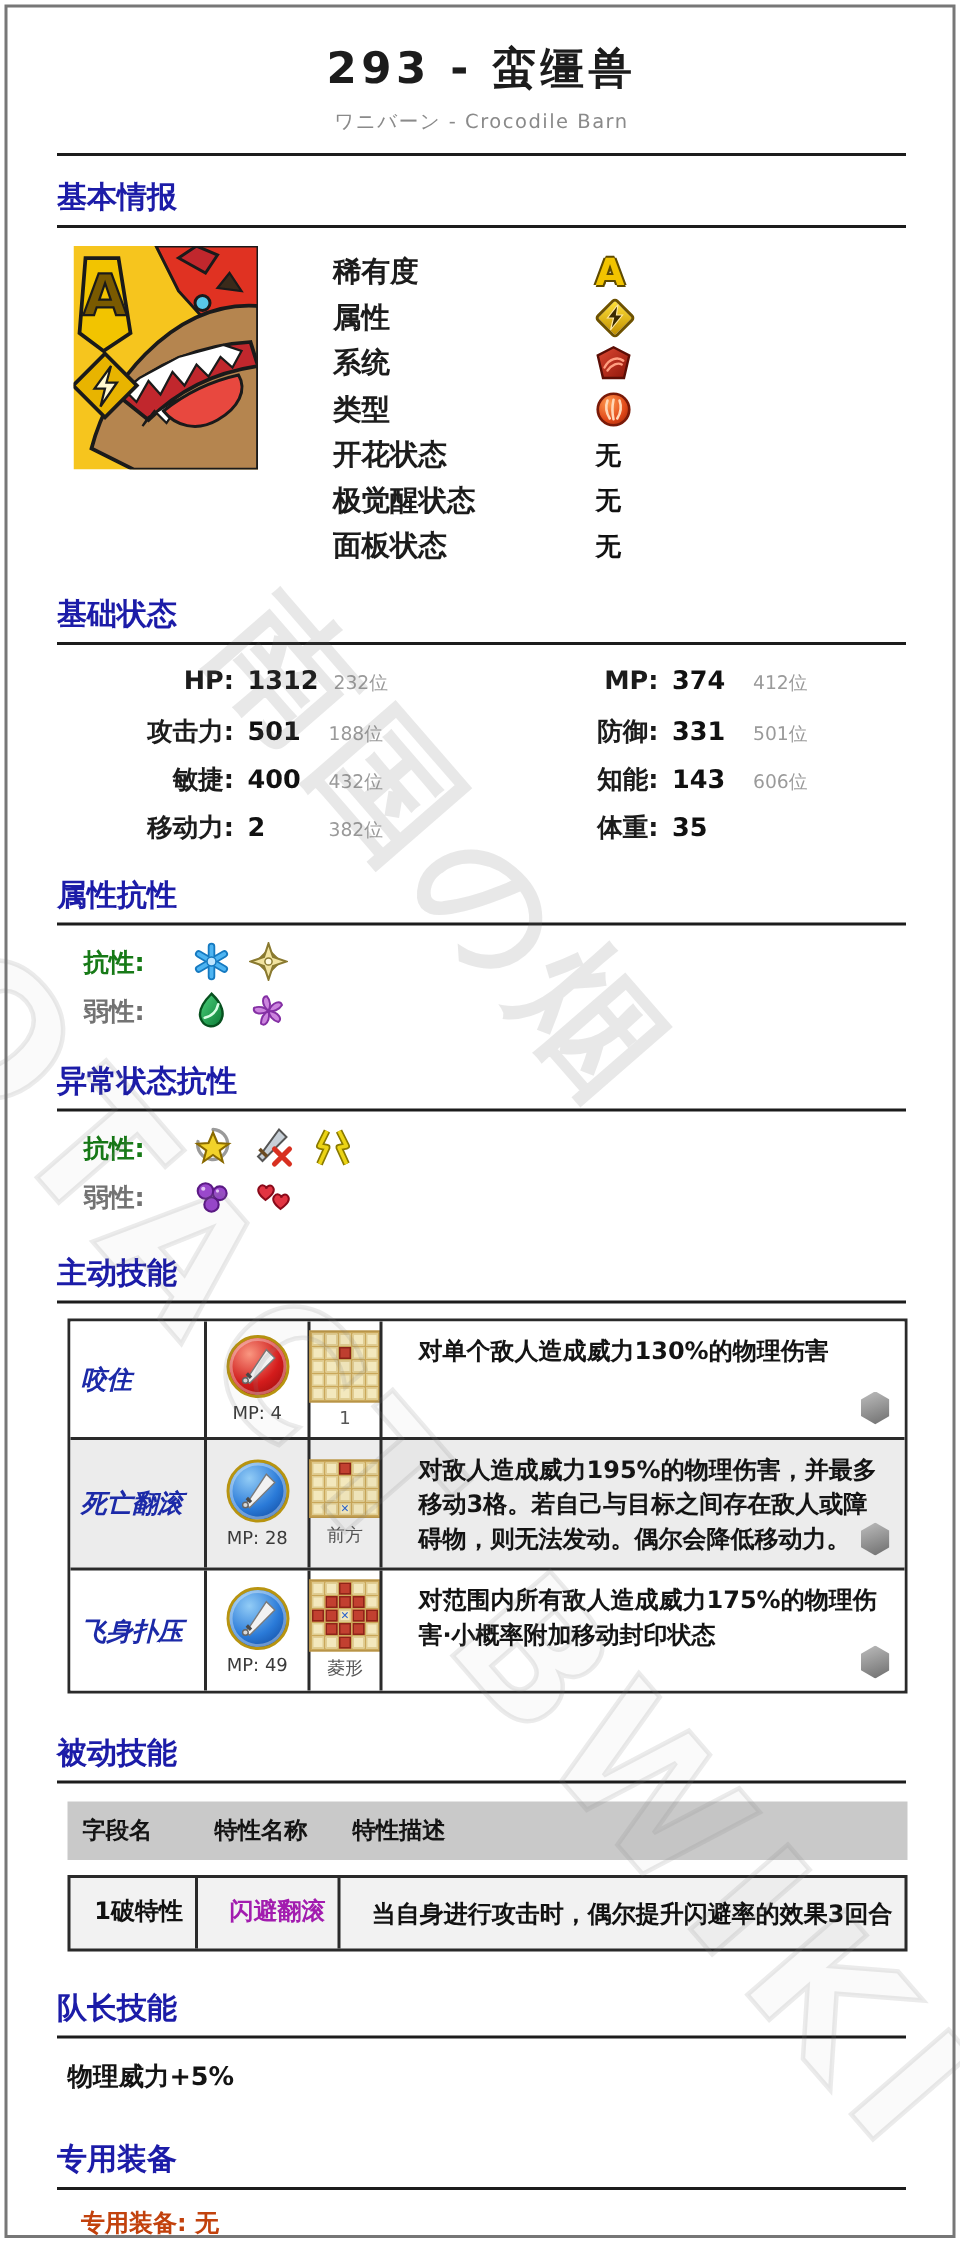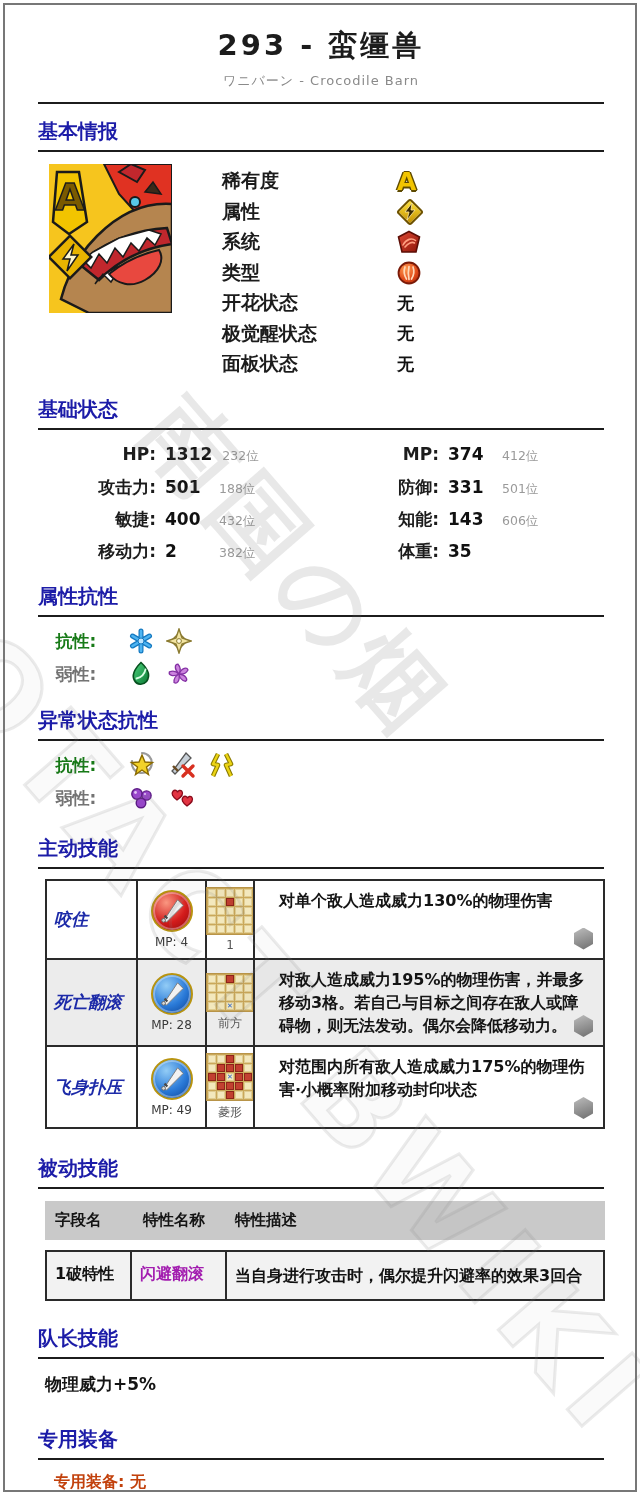--- a/index.html
+++ b/index.html
@@ -67,21 +67,21 @@
   .range-grid { display:grid; gap:1px; background:#caa85a; border:1px solid #b89448; padding:1px; }
   .range-grid .cell { width:8px; height:8px; background:#f3e8bd; box-shadow: inset 0 0 0 1px #e0cd92;
                       font-size:7px; line-height:8px; text-align:center; color:#2a62cc; font-weight:bold;}
   .range-grid .cell.red { background:#c24030; box-shadow: inset 0 0 0 1px #8e2418; }
 
   
   .passive-head { margin-left:7px; width:560px; background:#c9c9c9; display:grid;
                   grid-template-columns: 88px 92px 1fr; padding:9px 0 9px 10px; margin-top:12px;}
   .passive-head span { font-size:15.5px; font-weight:bold; color:#141414;}
   .passive-row { margin-left:7px; width:560px; border:2px solid #2a2a2a; background:#f2f2f2;
-                 display:grid; grid-template-columns: 83px 95px 1fr; margin-top:10px;}
+                 display:grid; grid-template-columns: 83px 95px 1fr; margin-top:10px;text-align:right;}
   .pv-cell { border-left:2px solid #2a2a2a; padding:12px 8px; font-size:16px; font-weight:600;}
   .pv-cell:first-child { border-left:none; }
   .pv-trait { color:#a21caf; font-weight:bold; }
   .pv-desc { line-height:1.45; }
 
   .plain-line { margin:14px 0 0 7px; font-size:17px; font-weight:bold; color:#141414;}
   .gray-line { margin:12px 0 0 16px; font-size:16px; font-weight:bold; color:#c2410c;}
 
   
   .wm { position:absolute; pointer-events:none; white-space:nowrap; font-weight:bold; z-index:5;}

